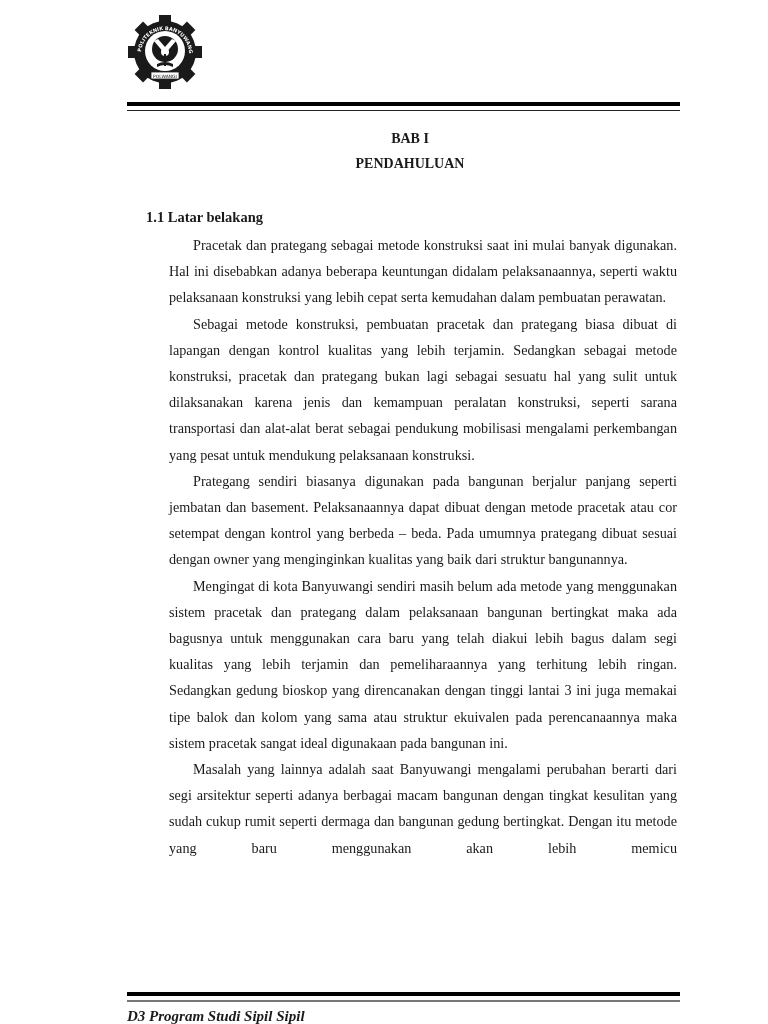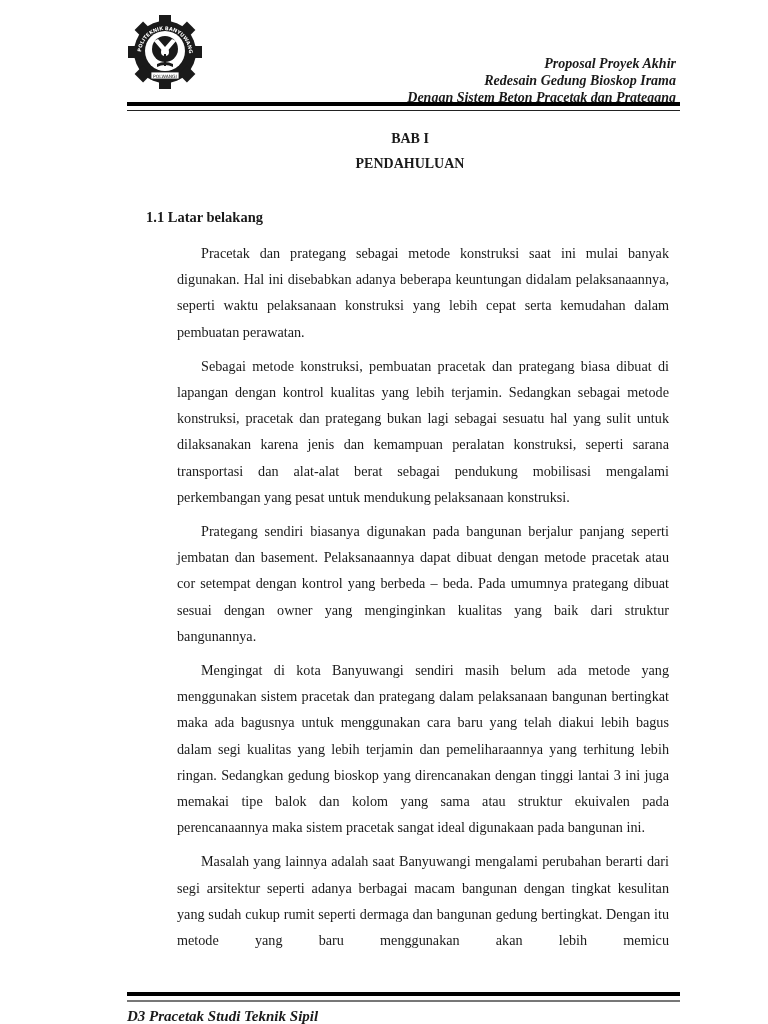--- a/index.html
+++ b/index.html
@@ -78,21 +78,21 @@
     .body-text {
       position: absolute;
       left: 169px;
       top: 232px;
       width: 508px;
       font-size: 14.2px;
       line-height: 26.2px;
       text-align: justify;
     }
     .body-text p {
-      margin: 8px;
+      margin: 0;
       text-indent: 24px;
     }
     .body-text p.last {
       text-align-last: justify;
     }
     
     .footer-rule-thick {
       position: absolute;
       left: 127px;
       width: 553px;
@@ -150,39 +150,34 @@
       <g fill="#ffffff" font-family="DejaVu Sans, sans-serif" font-size="5" font-weight="bold">
         <path id="ringpath" d="M14 40 A24 24 0 1 1 62 40" fill="none"></path>
         <text><textPath href="#ringpath" startOffset="2">POLITEKNIK BANYUWANGI</textPath></text>
       </g>
 
       <rect x="24" y="58" width="28" height="7" fill="#ffffff" stroke="#1a1a1a" stroke-width="0.8"></rect>
       <text x="38" y="63.5" text-anchor="middle" font-family="DejaVu Sans, sans-serif" font-size="4.5" fill="#1a1a1a">POLWANGI</text>
     </svg>
   </div>
 
-  <div class="header-text">
-    <div>Proposal Proyek Akhir</div>
-    <div>Redesain Gedung Bioskop Irama</div>
-    <div>Dengan Sistem Beton Pracetak dan Prategang</div>
-  </div>
 
   <div class="header-rule-thick"></div>
   <div class="header-rule-thin"></div>
 
   <div class="chapter chapter-num">BAB I</div>
   <div class="chapter chapter-title">PENDAHULUAN</div>
 
   <div class="section-heading">1.1 Latar belakang</div>
 
   <div class="body-text">
     <p>Pracetak dan prategang sebagai metode konstruksi saat ini mulai banyak digunakan. Hal ini disebabkan adanya beberapa keuntungan didalam pelaksanaannya, seperti waktu pelaksanaan konstruksi yang lebih cepat serta kemudahan dalam pembuatan perawatan.</p>
     <p>Sebagai metode konstruksi, pembuatan pracetak dan prategang biasa dibuat di lapangan dengan kontrol kualitas yang lebih terjamin. Sedangkan sebagai metode konstruksi, pracetak dan prategang bukan lagi sebagai sesuatu hal yang sulit untuk dilaksanakan karena jenis dan kemampuan peralatan konstruksi, seperti sarana transportasi dan alat-alat berat sebagai pendukung mobilisasi mengalami perkembangan yang pesat untuk mendukung pelaksanaan konstruksi.</p>
     <p>Prategang sendiri biasanya digunakan pada bangunan berjalur panjang seperti jembatan dan basement. Pelaksanaannya dapat dibuat dengan metode pracetak atau cor setempat dengan kontrol yang berbeda – beda. Pada umumnya prategang dibuat sesuai dengan owner yang menginginkan kualitas yang baik dari struktur bangunannya.</p>
     <p>Mengingat di kota Banyuwangi sendiri masih belum ada metode yang menggunakan sistem pracetak dan prategang dalam pelaksanaan bangunan bertingkat maka ada bagusnya untuk menggunakan cara baru yang telah diakui lebih bagus dalam segi kualitas yang lebih terjamin dan pemeliharaannya yang terhitung lebih ringan. Sedangkan gedung bioskop yang direncanakan dengan tinggi lantai 3 ini juga memakai tipe balok dan kolom yang sama atau struktur ekuivalen pada perencanaannya maka sistem pracetak sangat ideal digunakaan pada bangunan ini.</p>
     <p class="last">Masalah yang lainnya adalah saat Banyuwangi mengalami perubahan berarti dari segi arsitektur seperti adanya berbagai macam bangunan dengan tingkat kesulitan yang sudah cukup rumit seperti dermaga dan bangunan gedung bertingkat. Dengan itu metode yang baru menggunakan akan lebih memicu</p>
   </div>
 
   <div class="footer-rule-thick"></div>
   <div class="footer-rule-thin"></div>
-  <div class="footer-text">D3 Pracetak Studi Teknik Sipil</div>
+  <div class="footer-text">D3 Program Studi Sipil Sipil</div>
 
 </div>
 
 </body></html>

